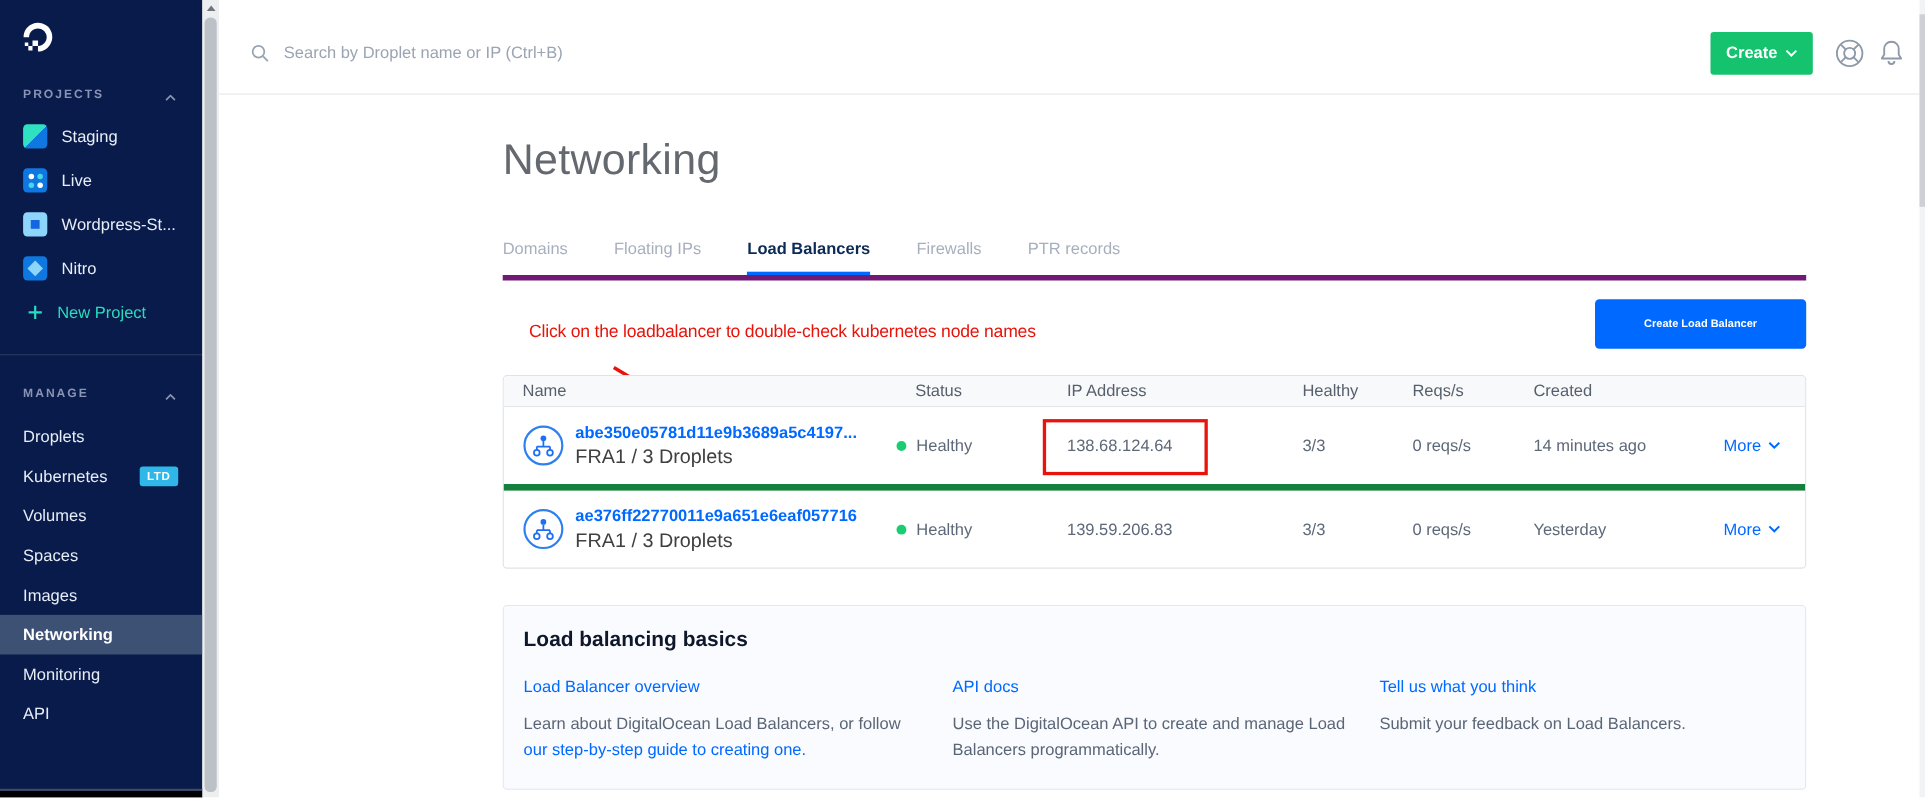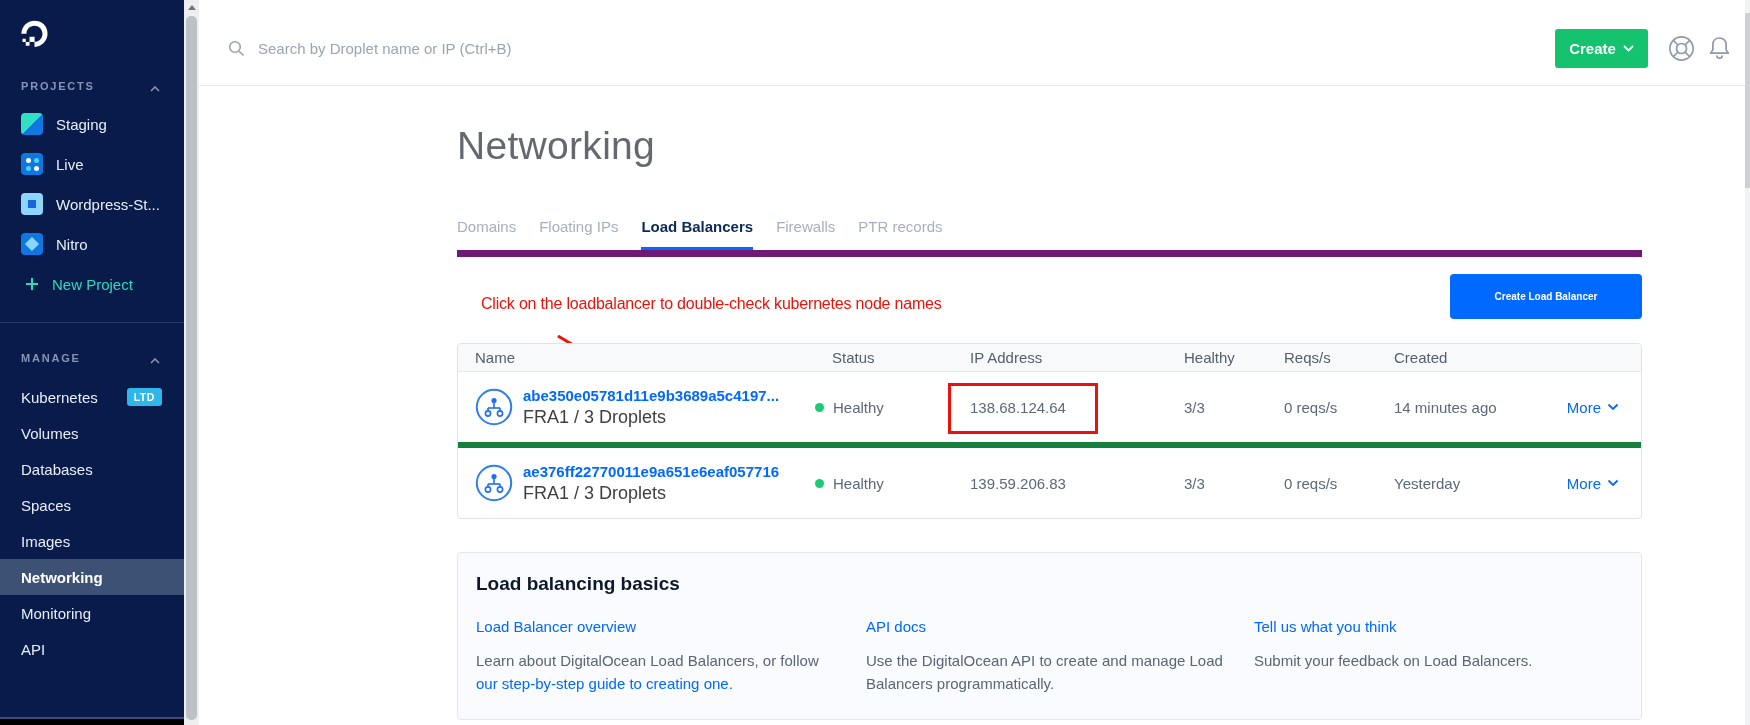--- a/index.html
+++ b/index.html
@@ -55,21 +55,21 @@
   .btn-create{background:#15c26e;color:#fff;font-size:15px;font-weight:bold;border:none;border-radius:3px;
       height:39px;width:93px;display:flex;align-items:center;justify-content:center;gap:7px;cursor:pointer;
       font-family:"Liberation Sans",sans-serif}
   .icon-btn{background:none;border:none;padding:0;cursor:pointer;display:flex;align-items:center}
   .help-btn{margin-left:19px}
   .bell-btn{margin-left:10px}
 
   .content{margin-left:258px;width:1185px}
   .page-title{margin:38px 0 0;font-size:39px;font-weight:400;color:#64686f;line-height:44px;letter-spacing:.3px}
 
-  .tabs{display:flex;gap:23px;margin-top:50px;border-bottom:7px solid #701a75}
+  .tabs{display:flex;gap:42px;margin-top:50px;border-bottom:5px solid #701a75}
   .tab{font-size:15px;color:#a7afbe;padding-bottom:15px;cursor:pointer}
   .tab.active{color:#0b2a55;font-weight:bold;padding-bottom:12px;border-bottom:3px solid #0069ff}
 
   .below-tabs{position:relative}
   .action-row{display:flex;justify-content:space-between;align-items:flex-start;margin-top:17px;height:45px}
   .annotation{color:#e8130a;font-size:16px;margin:21px 0 0 24px;letter-spacing:-.2px}
   .btn-create-lb{width:192px;height:45px;background:#0069ff;color:#fff;font-weight:bold;font-size:10px;
       border:none;border-radius:4px;cursor:pointer;font-family:"Liberation Sans",sans-serif}
   .arrow-svg{position:absolute;left:0;top:0;width:280px;height:150px;pointer-events:none}
 
@@ -144,28 +144,28 @@
 
   <div class="section-header">
     <span>MANAGE</span>
     <svg width="10" height="6" viewBox="0 0 10 6">
       <polyline points="1,5 5,1 9,5" fill="none" stroke="#8993b4" stroke-width="1.6"></polyline>
     </svg>
   </div>
 
   <div class="manage-list">
     <div class="side-item">
+      <span>Droplets</span>
+    </div>
+    <div class="side-item">
       <span>Kubernetes</span>
       <span class="kube-badge">LTD</span>
     </div>
     <div class="side-item">
       <span>Volumes</span>
-    </div>
-    <div class="side-item">
-      <span>Databases</span>
     </div>
     <div class="side-item">
       <span>Spaces</span>
     </div>
     <div class="side-item">
       <span>Images</span>
     </div>
     <div class="side-item active">
       <span>Networking</span>
     </div>

